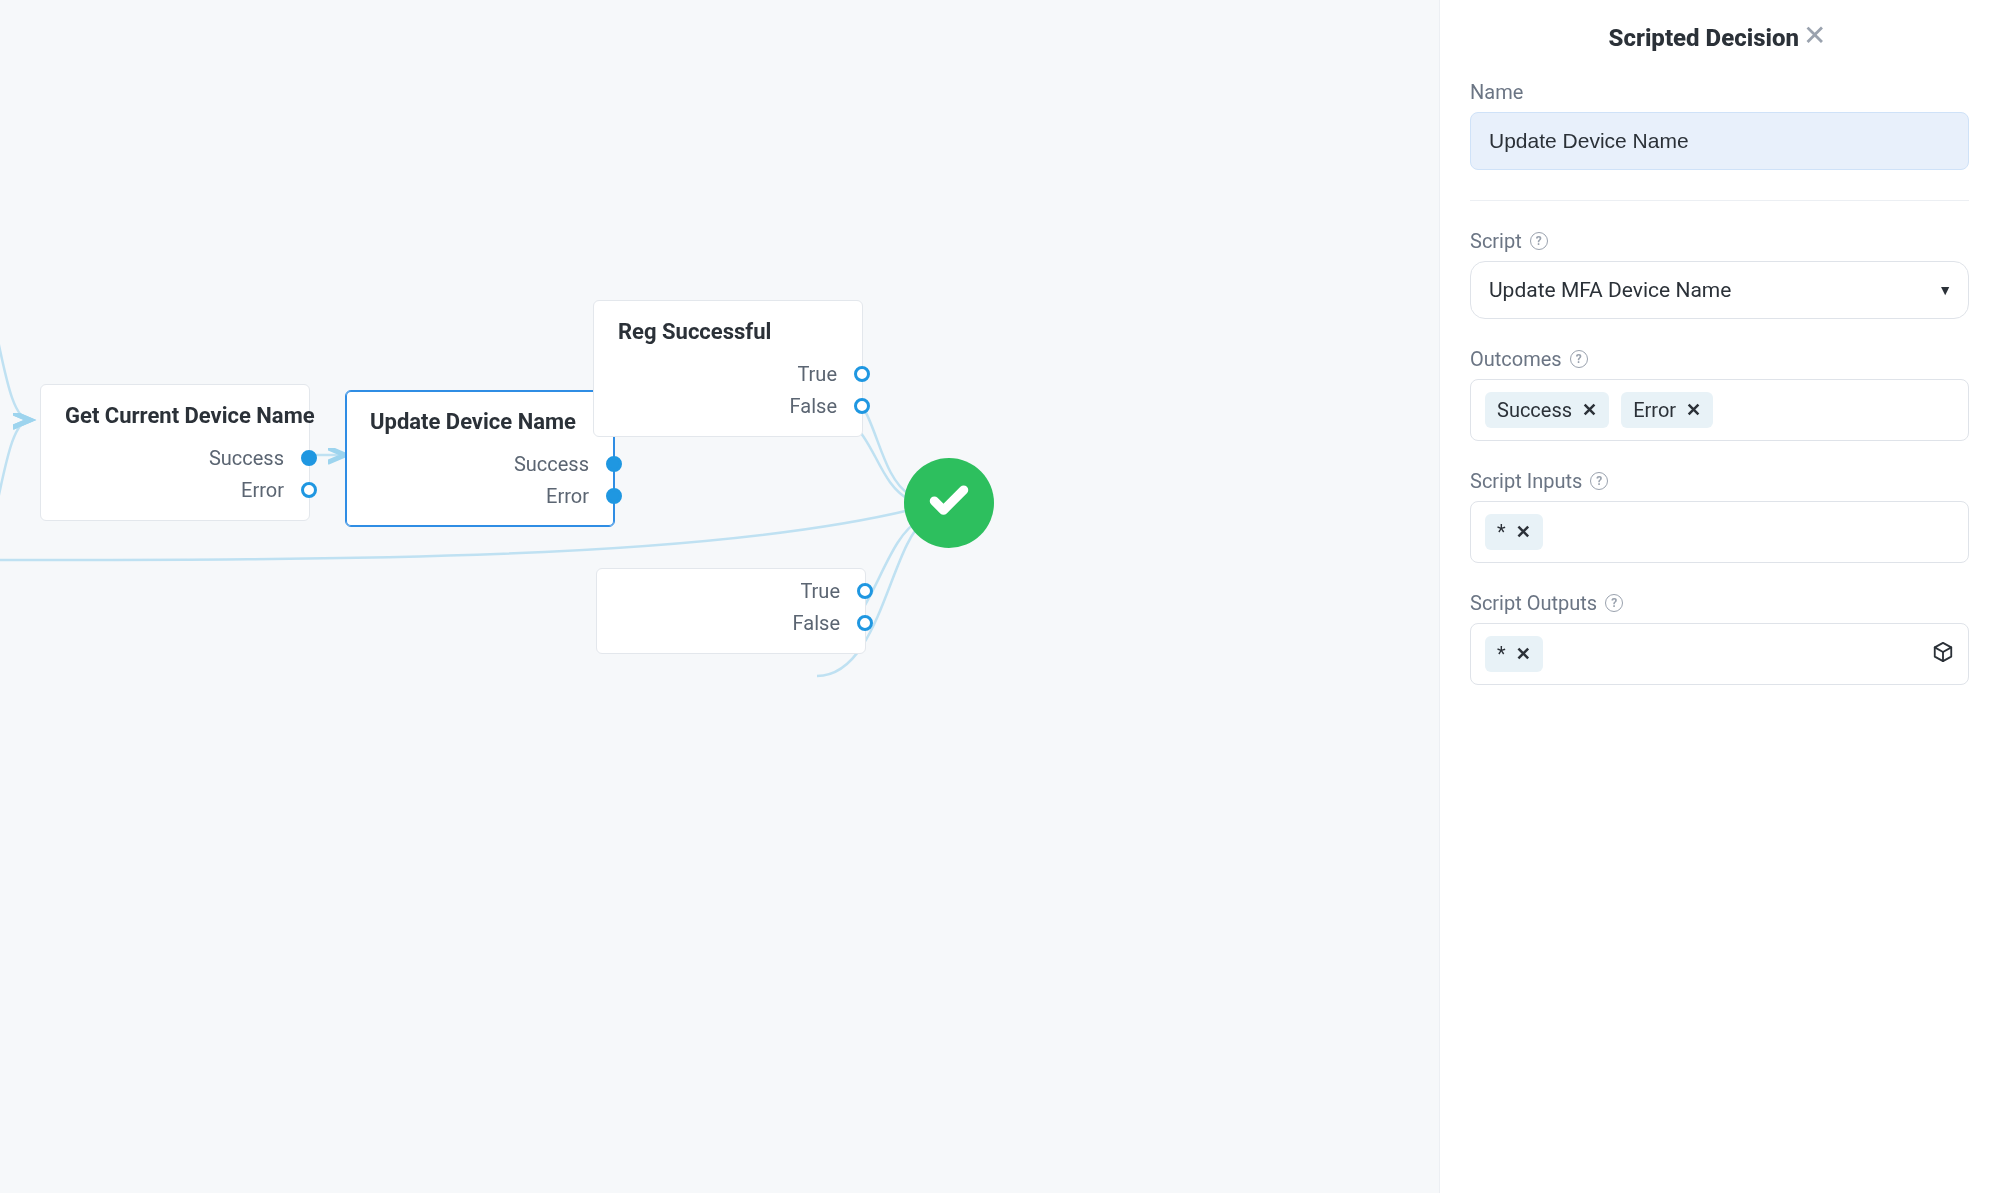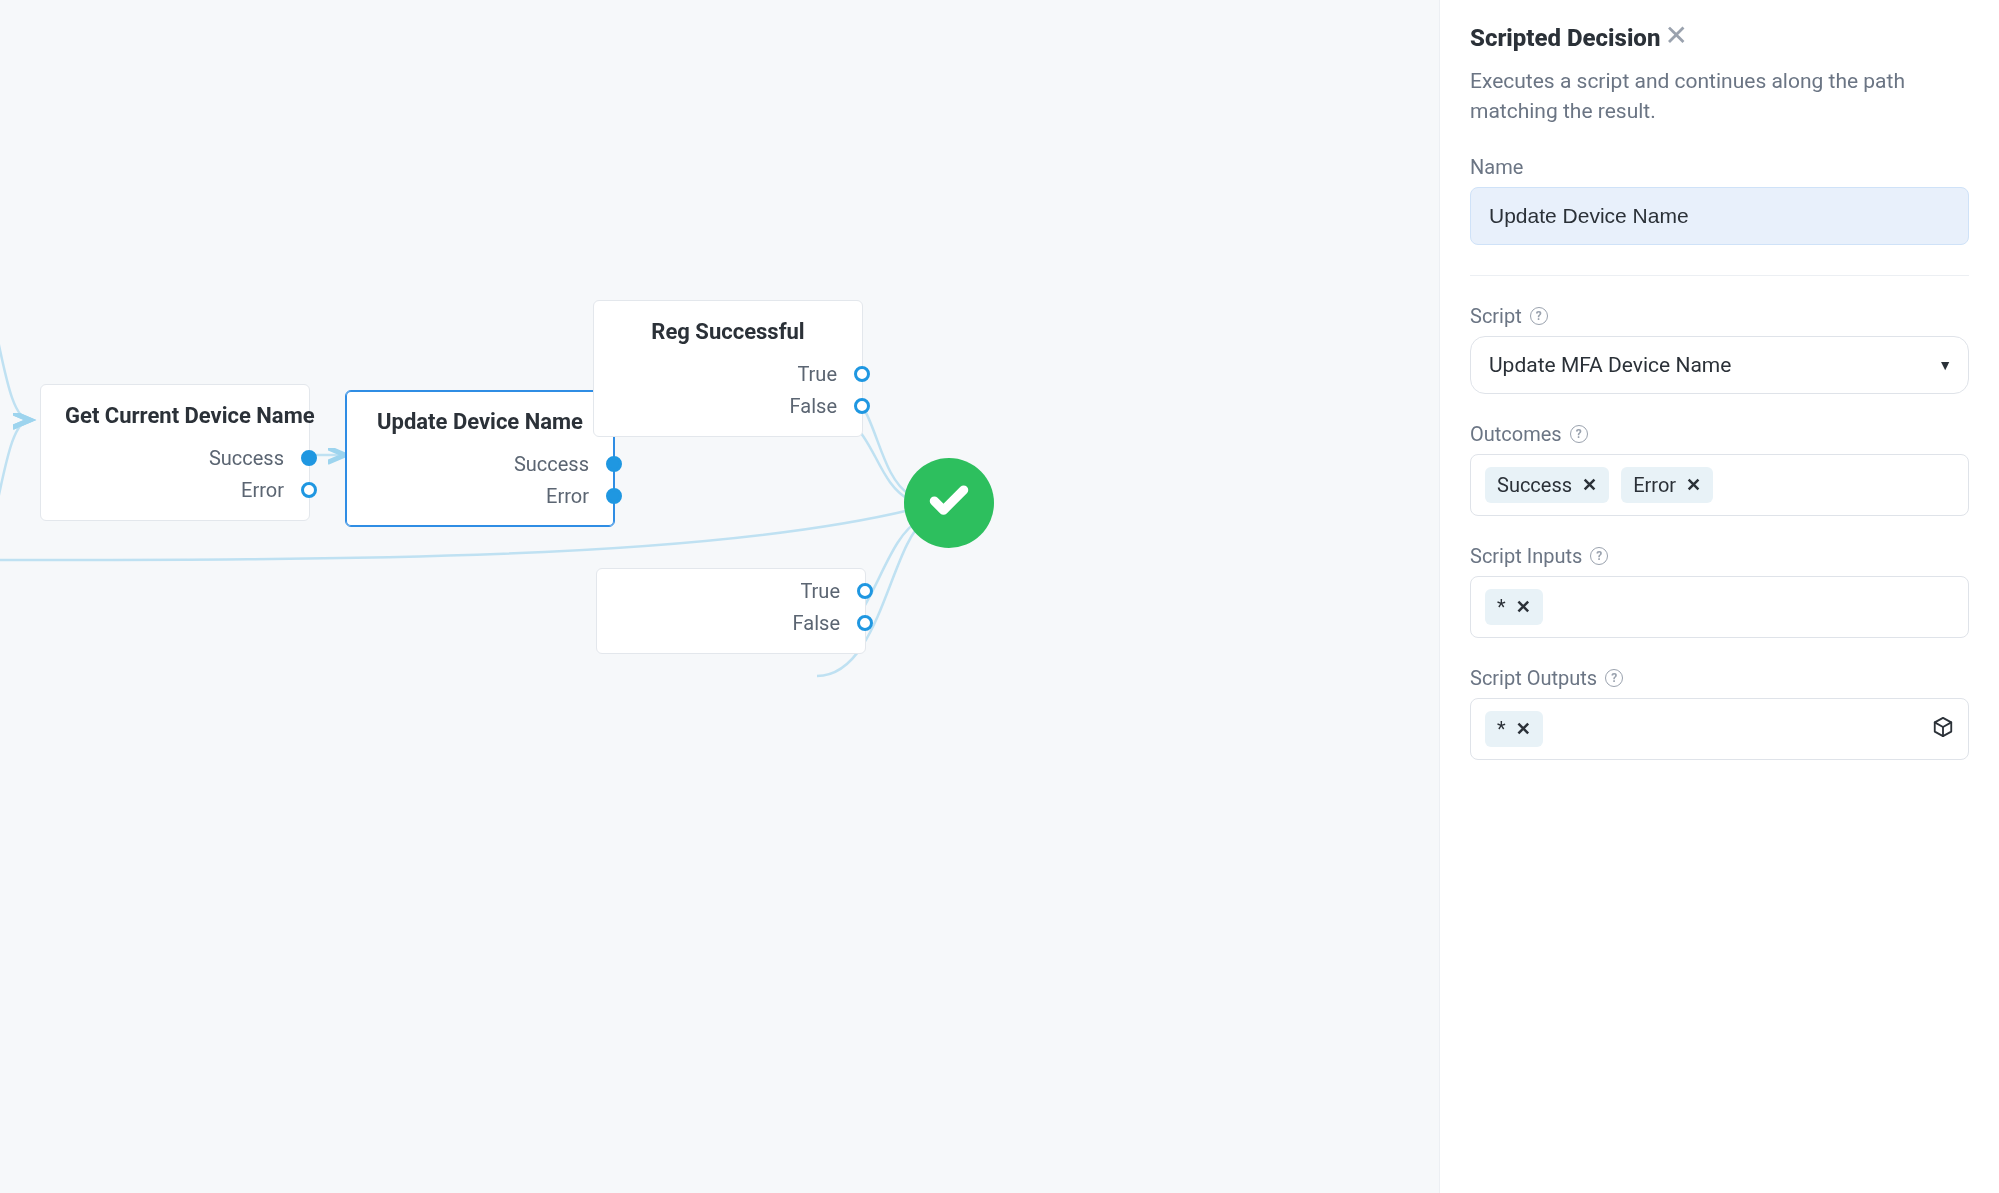--- a/index.html
+++ b/index.html
@@ -44,21 +44,20 @@
   }
   .wire.arrowed { marker-end: url(#arrow); }
 
   .node {
     position: absolute;
     background: #ffffff;
     border: 1px solid #e3e7ec;
     border-radius: 6px;
     box-shadow: 0 0 0 rgba(0,0,0,0);
     min-width: 270px;
-    text-align: center;
   }
   .node.selected {
     border-color: #2f8de4;
     box-shadow: 0 0 0 1px #2f8de4 inset;
   }
   .node-title {
     font-weight: 700;
     font-size: 22px;
     padding: 18px 24px 8px 24px;
     color: #2b3138;
@@ -104,21 +103,21 @@
     flex: 0 0 560px;
     background: #fff;
     border-left: 1px solid #eceff3;
     padding: 24px 30px 40px 30px;
     overflow-y: auto;
     color: #596273;
   }
   .side-header {
     display: flex;
     align-items: flex-start;
-    justify-content: flex-start;
+    justify-content: center;
   }
   .side-title {
     font-weight: 800;
     font-size: 24px;
     color: #2b3138;
   }
   .close-btn {
     background: none;
     border: none;
     font-size: 28px;
@@ -315,21 +314,20 @@
     </div>
   </div>
 
   <aside class="side">
     <div class="side-header">
       <div class="side-title">Scripted Decision</div>
       <button class="close-btn" aria-label="Close">
         <span>✕</span>
       </button>
     </div>
-    <p class="side-desc">Executes a script and continues along the path matching the result.</p>
 
     <div class="field-group">
       <div class="field-label">Name</div>
       <input class="input-text" type="text" value="Update Device Name" style="">
     </div>
 
     <hr class="divider">
 
     <div class="field-group">
       <div class="field-label">

